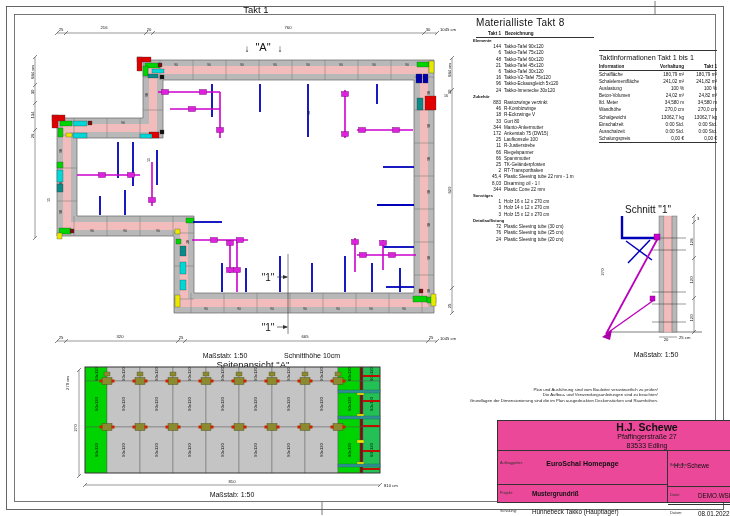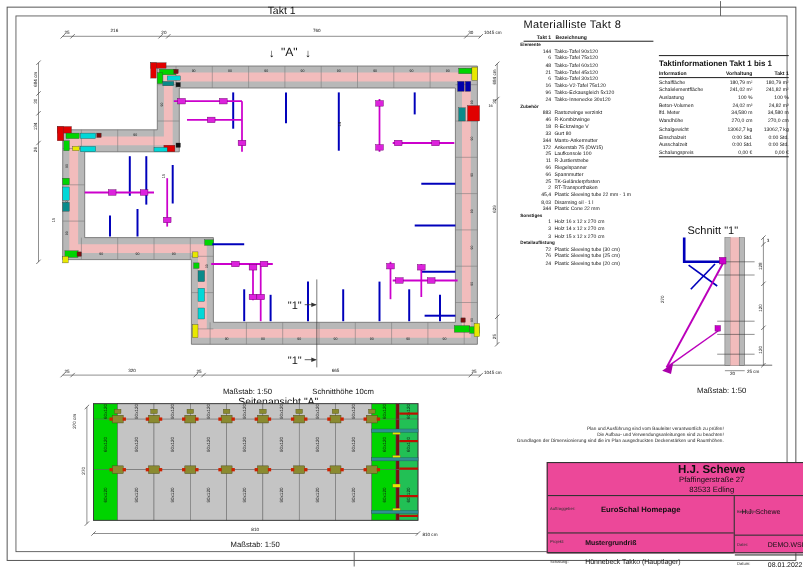--- a/index.html
+++ b/index.html
@@ -15,21 +15,21 @@
   .ml-head{font-size:4.6px;font-weight:bold;border-bottom:.6px solid #333;padding:2px 0 1px 0;margin-top:1px;}
   .ml-head .q{display:inline-block;width:25px;text-align:right;}
   .ml-head .n{margin-left:4px;}
   .ml-sec-label{font-size:4.2px;font-weight:bold;margin-left:-3px;line-height:6.2px;white-space:nowrap;}
   .ml-item{font-size:4.6px;line-height:6.2px;white-space:nowrap;}
   .ml-item .q{display:inline-block;width:25px;text-align:right;}
   .ml-item .n{margin-left:3px;}
 
   
   #takt-info{left:599px;top:50px;width:118px;border-top:.6px solid #333;}
-  .ti-title{font-size:7.2px;font-weight:bold;margin:2px 0 2px 0;white-space:nowrap;}
+  .ti-title{font-size:7.2px;font-weight:normal;margin:2px 0 2px 0;white-space:nowrap;}
   .ti-head{display:flex;font-size:4.6px;font-weight:bold;border-bottom:.6px solid #333;padding-bottom:1px;}
   .ti-row{display:flex;font-size:4.6px;line-height:7.1px;white-space:nowrap;}
   .ti-l{flex:1;}
   .ti-v1{width:36px;text-align:right;}
   .ti-v2{width:33px;text-align:right;}
   #ti-rows{border-bottom:.6px solid #333;}
 
   
   #disclaimer{left:420px;top:387px;width:238px;text-align:right;font-size:4.3px;line-height:5.3px;color:#222;}
 

